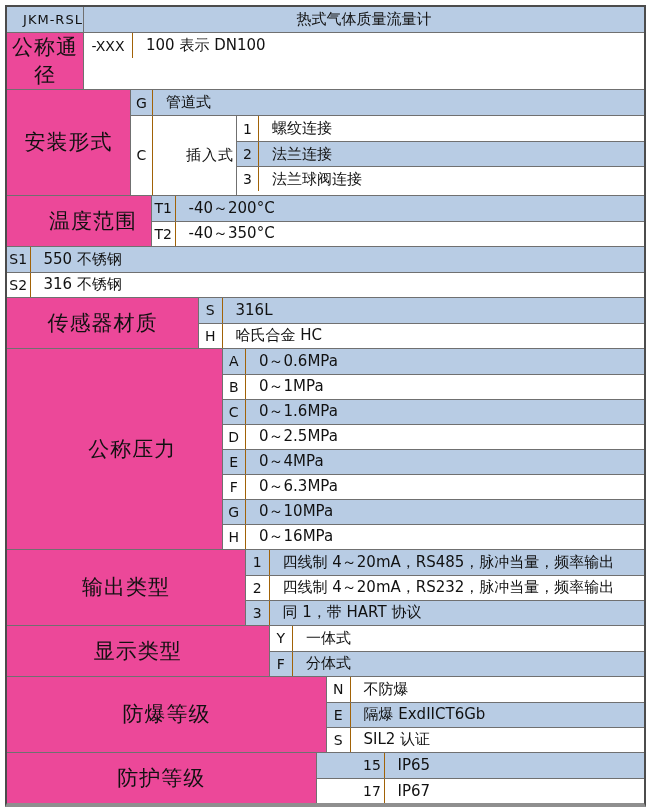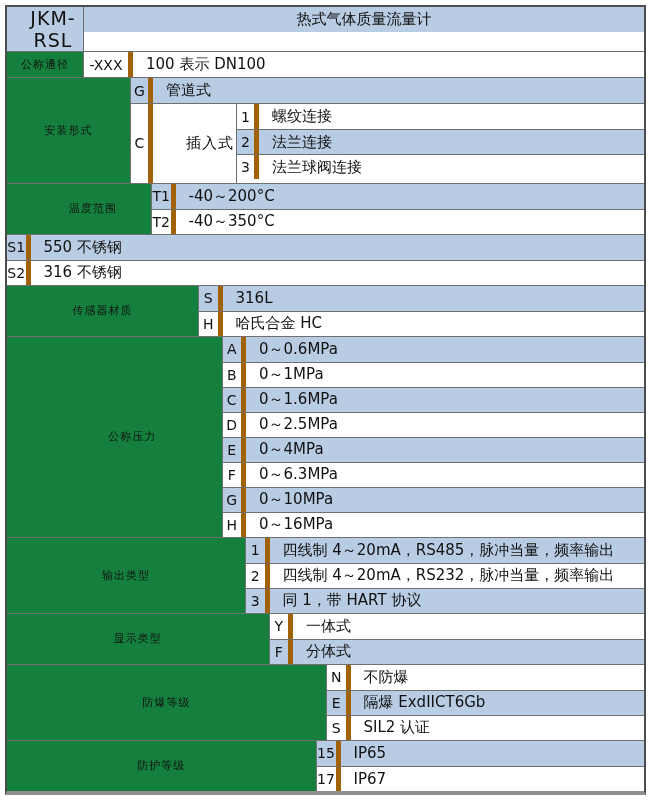--- a/index.html
+++ b/index.html
@@ -4,28 +4,28 @@
 <style>
   * { margin:0; padding:0; box-sizing:border-box; }
   html,body { width:650px; height:808px; background:#ffffff; overflow:hidden;
     font-family:"DejaVu Sans","Liberation Sans",sans-serif; color:#111; }
   #canvas { position:relative; width:650px; height:808px; background:#fff; }
   .table { position:absolute; left:5px; top:5px; width:641px;
     border:2px solid #4c4c4c; border-bottom:4px solid #8f8f8f; background:#fff; }
   .sec { display:flex; align-items:stretch; border-top:1px solid #707070; }
   .sec:first-child { border-top:none; }
   .label { display:flex; align-items:center; justify-content:center;
-    border-right:1px solid #707070; font-size:11px; letter-spacing:1px;
-    background:#15803d; flex:none; text-align:center; }
+    border-right:1px solid #707070; font-size:21px; letter-spacing:1px;
+    background:#ec4899; flex:none; text-align:center; }
   .rows { flex:1; display:flex; flex-direction:column; min-width:0; }
   .row { display:flex; align-items:stretch; height:25px; flex:none; }
   .row + .row { border-top:1px solid #707070; }
   .row.tall { height:79.5px; }
   .code { display:flex; align-items:center; justify-content:center;
-    border-right:5px solid #a16207; font-size:14px; flex:none; }
+    border-right:1px solid #a16207; font-size:14px; flex:none; }
   .name { display:flex; align-items:center; justify-content:center;
     border-right:1px solid #707070; font-size:15px; letter-spacing:1px; flex:none;margin-left:31px; }
   .val { flex:1; display:flex; align-items:center; padding-left:13px;
     font-size:15px; min-width:0; white-space:nowrap; }
   .val.center { justify-content:center; padding-left:0; }
   .blue { background:var(--hl,#b8cce4); }
   
   .lwA { width:77px; }      
   .cwD { width:49px; }      
   .lwB { width:124px;font-family:Liberation Mono, monospace; }     
@@ -34,22 +34,22 @@
   .cwI { width:22px; }      
   .lw4 { width:145px;padding-left:28px; }     
   .lw5 { width:168.5px; }   
   .lw6 { width:192px; }     
   .lw7 { width:215.5px;padding-left:36px; }   
   .lw8 { width:239px; }     
   .lw9 { width:262.5px; }   
   .lw10 { width:320px; }    
   .lw11 { width:309.5px; }  
   .cw { width:23.5px; }     
-  .cw2 { width:24px; }      
-  .hdr { font-size:19px;padding-left:16px; }
+  .cw2 { width:24px;margin-left:44px; }      
+  .hdr { font-size:13px;padding-left:16px; }
 </style>
 </head>
 <body>
 
 <div id="canvas">
   <div class="table">
 
     <div class="sec">
       <div class="label lwA blue hdr">JKM-RSL</div>
       <div class="rows">

